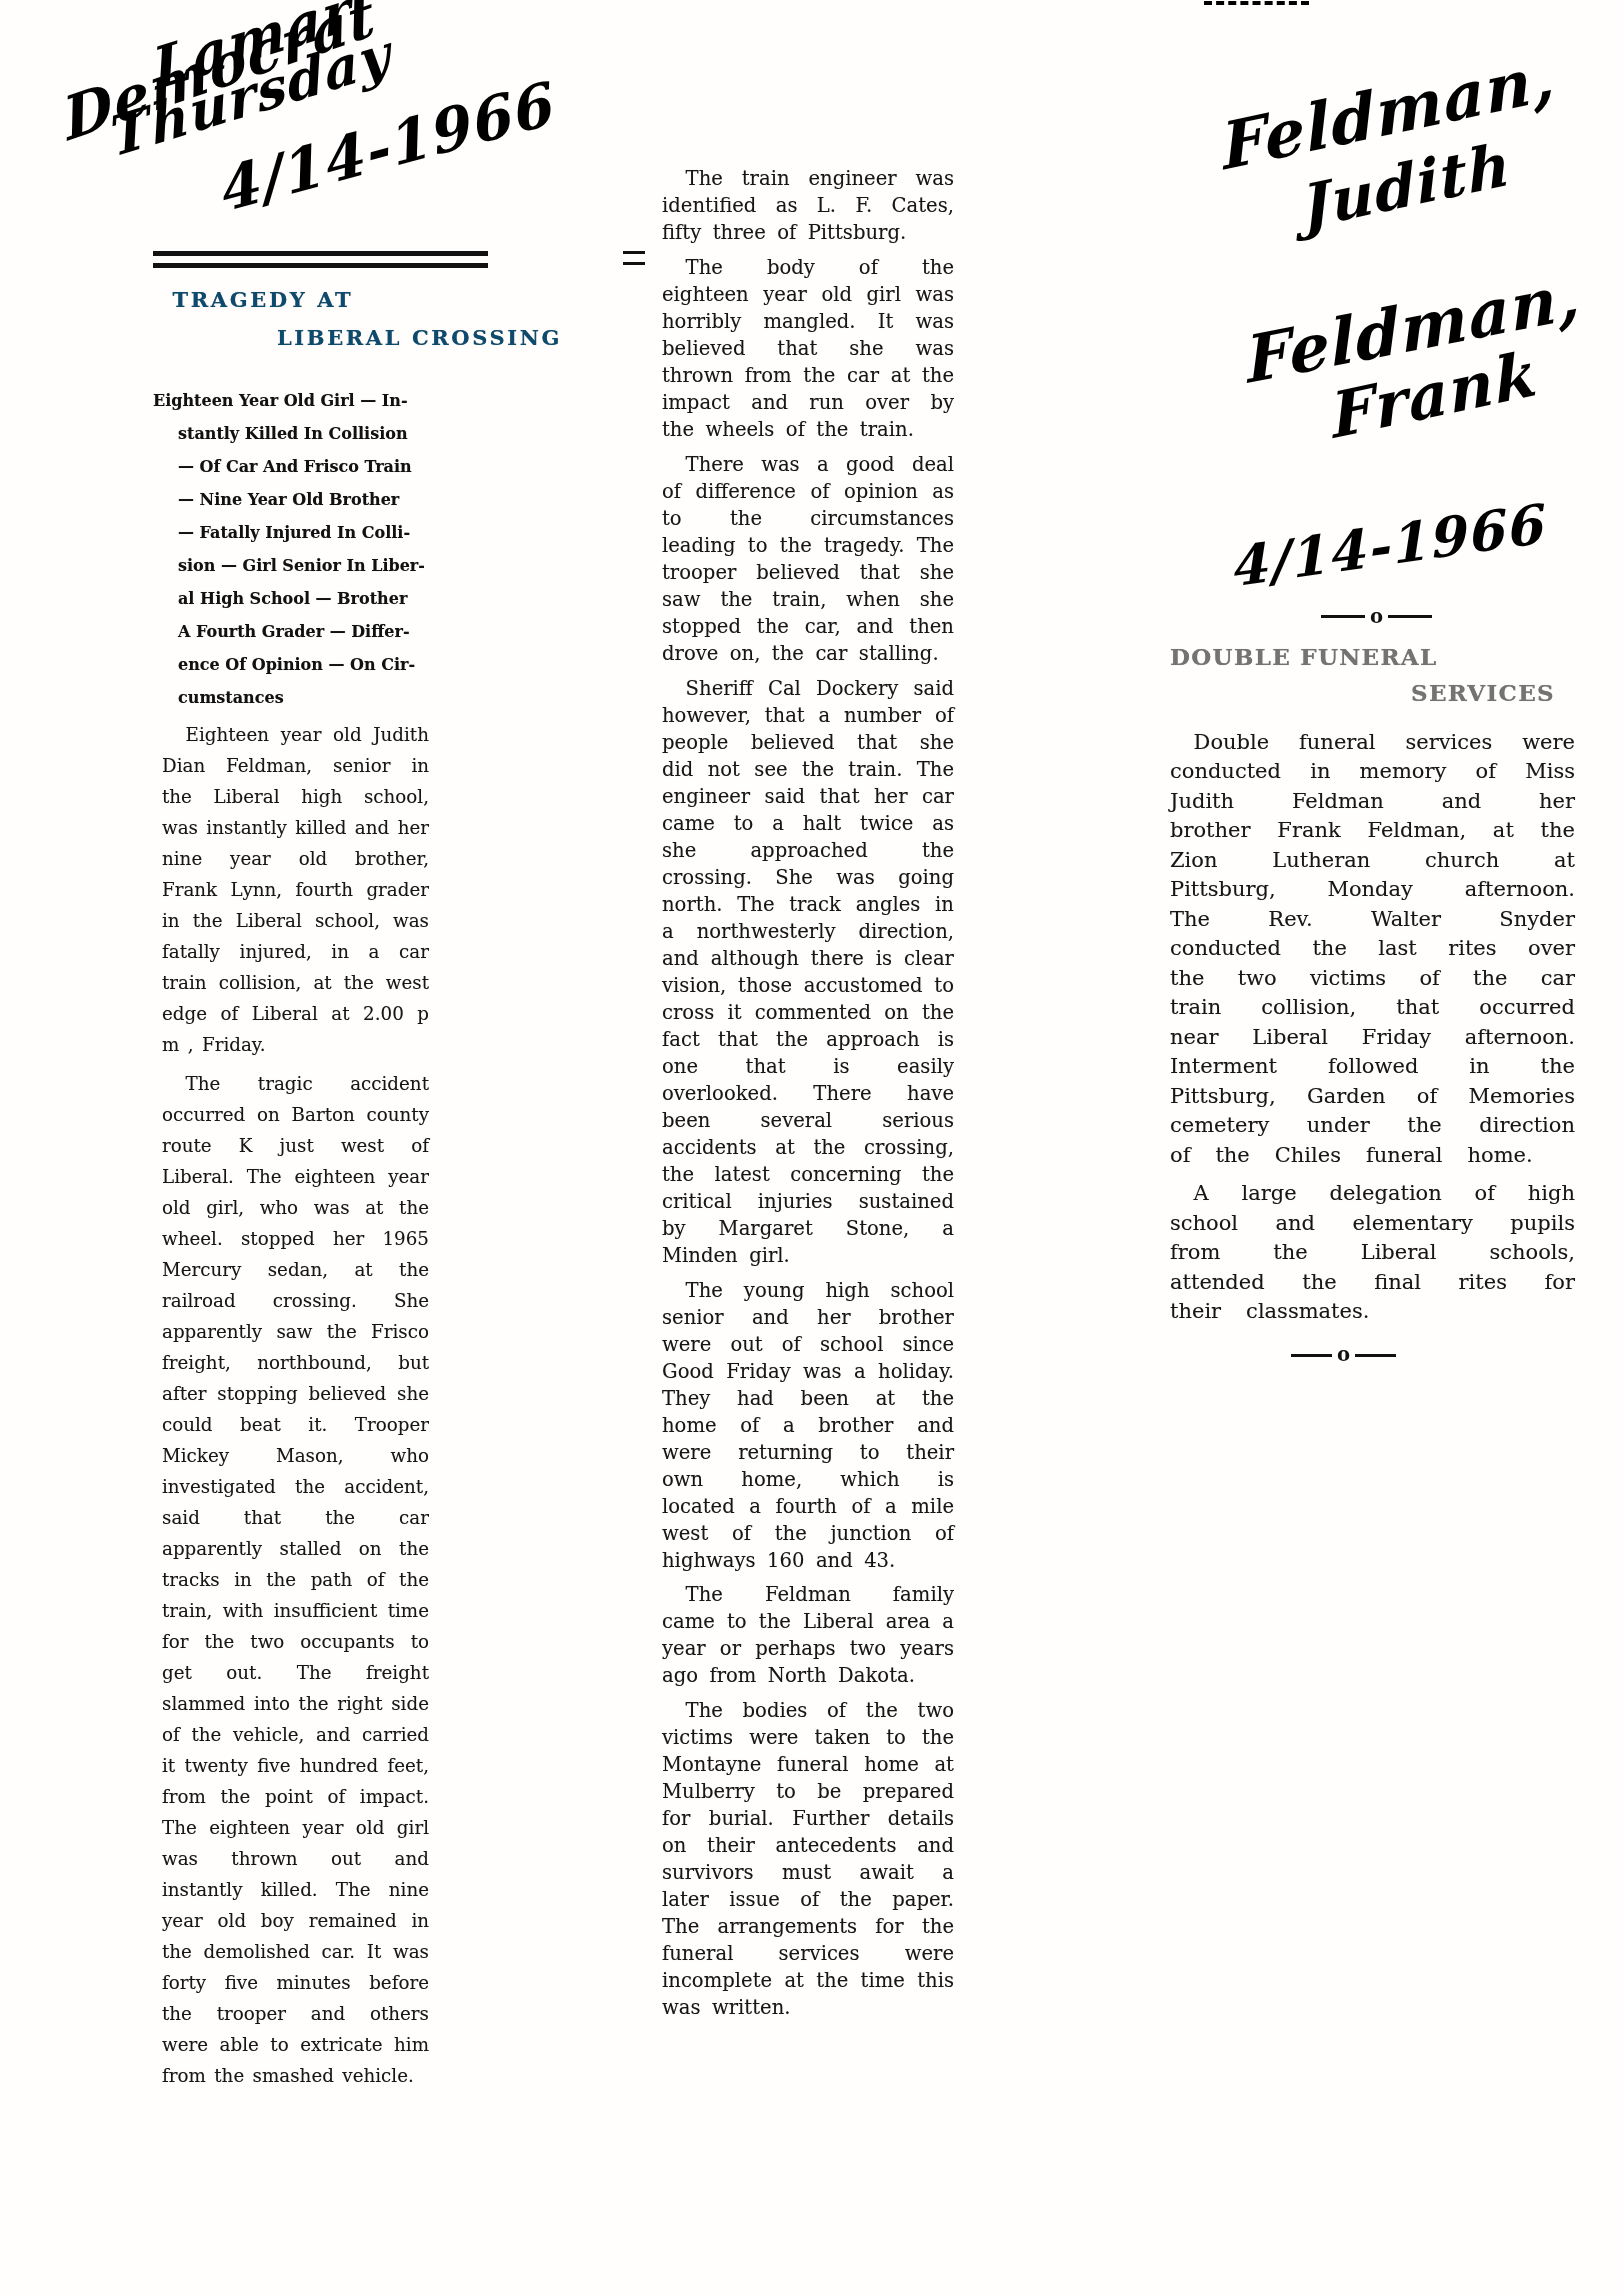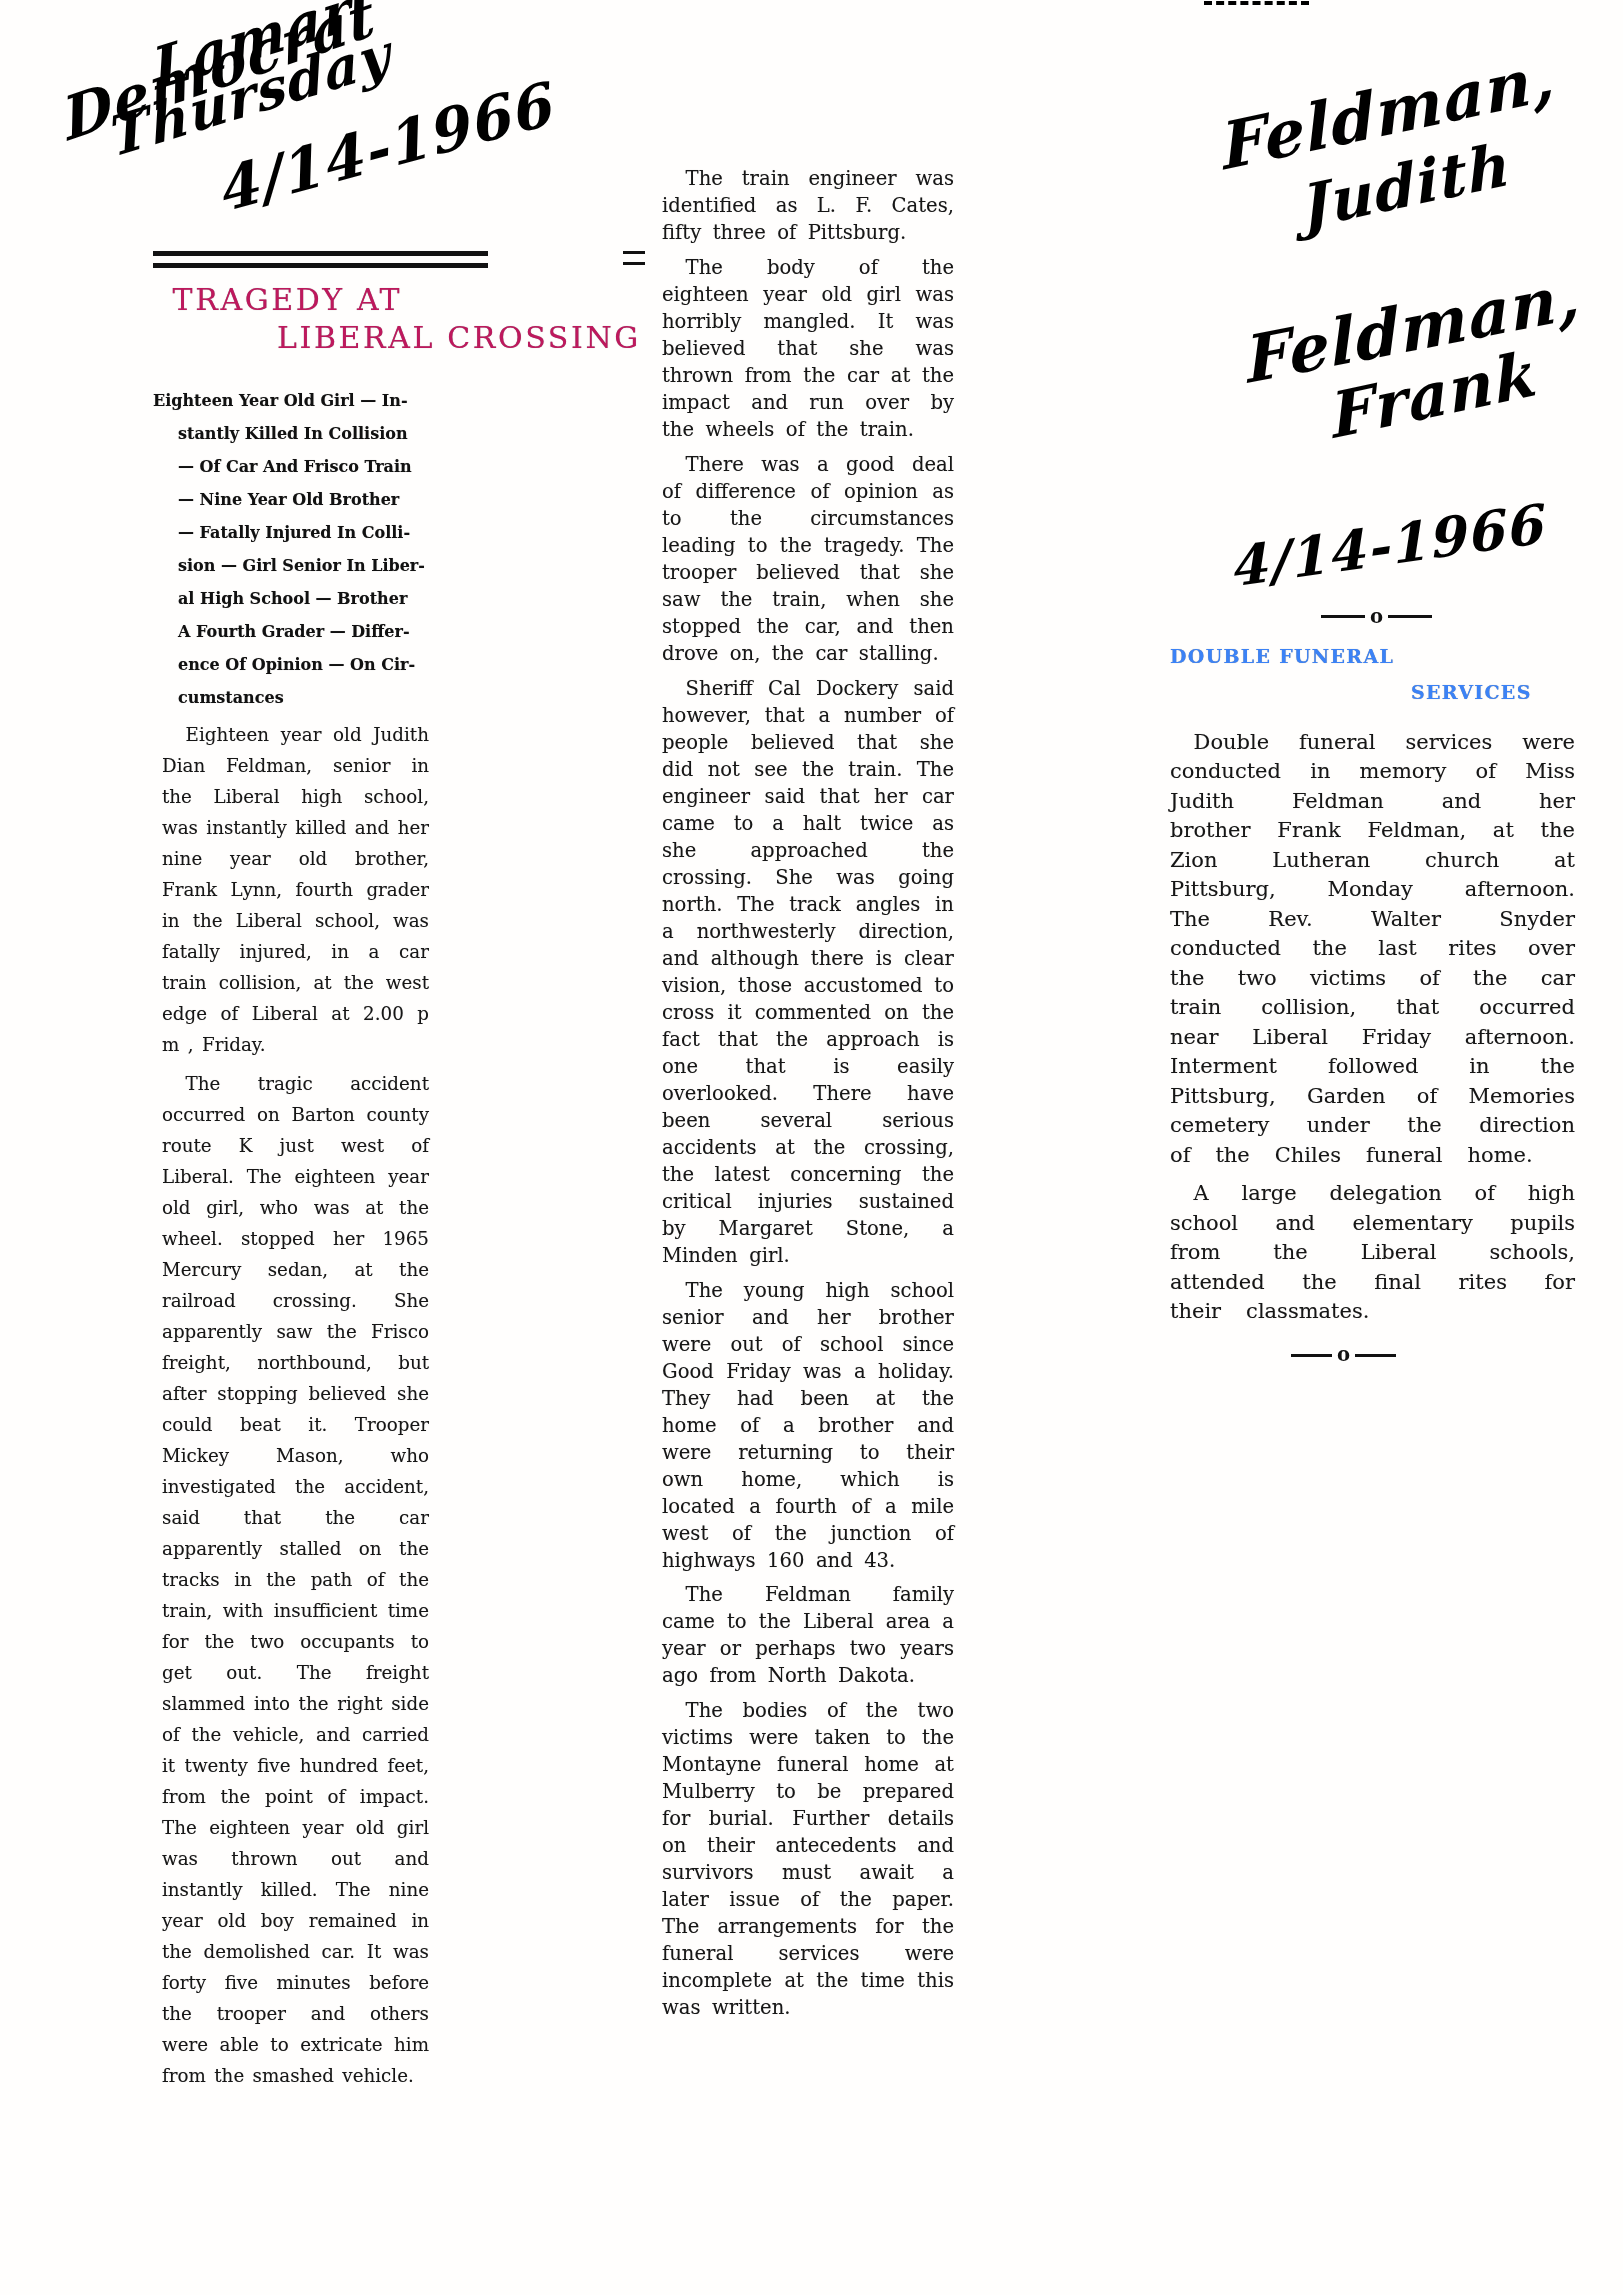--- a/index.html
+++ b/index.html
@@ -36,21 +36,21 @@
   }
   .clip-mark{
     position:absolute;left:623px;top:251px;width:22px;height:7.9px;
     border-top:3.9px solid #111;border-bottom:3.9px solid #111;
   }
 
   
   .headline-block{position:absolute;left:153px;top:251px;width:335px;}
   .double-rule{width:100%;height:6.5px;border-top:5.2px solid #121212;border-bottom:5.2px solid #121212;}
   .hl{
-    font-weight:400;color:#be185d;font-size:30px;line-height:34px;
+    font-weight:700;color:#0c4a6e;font-size:21px;line-height:34px;
     letter-spacing:2.6px;margin:0;text-shadow:0 0 0.7px rgba(0,0,0,.45);
     white-space:nowrap;
   }
   .hl1{margin:15.7px 0 0 19.6px;}
   .hl2{margin:3.9px 0 0 124px;}
   .deck{
     margin:29px 0 0 0;
     font-size:16px;font-weight:700;line-height:33px;color:#111;
     white-space:pre-line;
     padding-left:25px;text-indent:-25px;
@@ -63,21 +63,21 @@
   #col1{left:162px; top:719px;width:267px;font-size:18.3px;line-height:31px;word-spacing:2.6px;}
   #col2{left:662px;top:165px; width:292px;font-size:19.6px;line-height:27px;word-spacing:5.2px;}
 
   
   #funeral{position:absolute;left:1170px;top:607px;width:405px;}
   .divider{display:flex;align-items:center;}
   .divider .dash{flex:1;height:0;border-top:3.3px solid #111;}
   .divider .o{font-size:19.6px;line-height:19.6px;padding:0 5.2px;color:#111;font-weight:700;}
   #funeral-top-divider{width:111px;margin-left:151px;}
   #funeral-end-divider{width:105px;margin:18.3px 0 0 121px;}
-  .fl{font-weight:700;color:#3b82f6;font-size:19px;line-height:33px;letter-spacing:1.3px;
+  .fl{font-weight:700;color:#737373;font-size:23px;line-height:33px;letter-spacing:1.3px;
       margin:0;white-space:nowrap;text-shadow:0 0 0.7px rgba(0,0,0,.45);}
   .fl1{margin-top:13px;}
   .fl2{margin:3.9px 0 0 241px;}
   #funeral-body{text-align:justify;font-size:21px;line-height:29.5px;word-spacing:18.3px;
       margin-top:18.3px;text-shadow:0 0 0.7px rgba(0,0,0,.28);}
   #funeral-body p{margin:0 0 9.2px 0;text-indent:23.6px;}
 </style>
 </head>
 <body>
 

